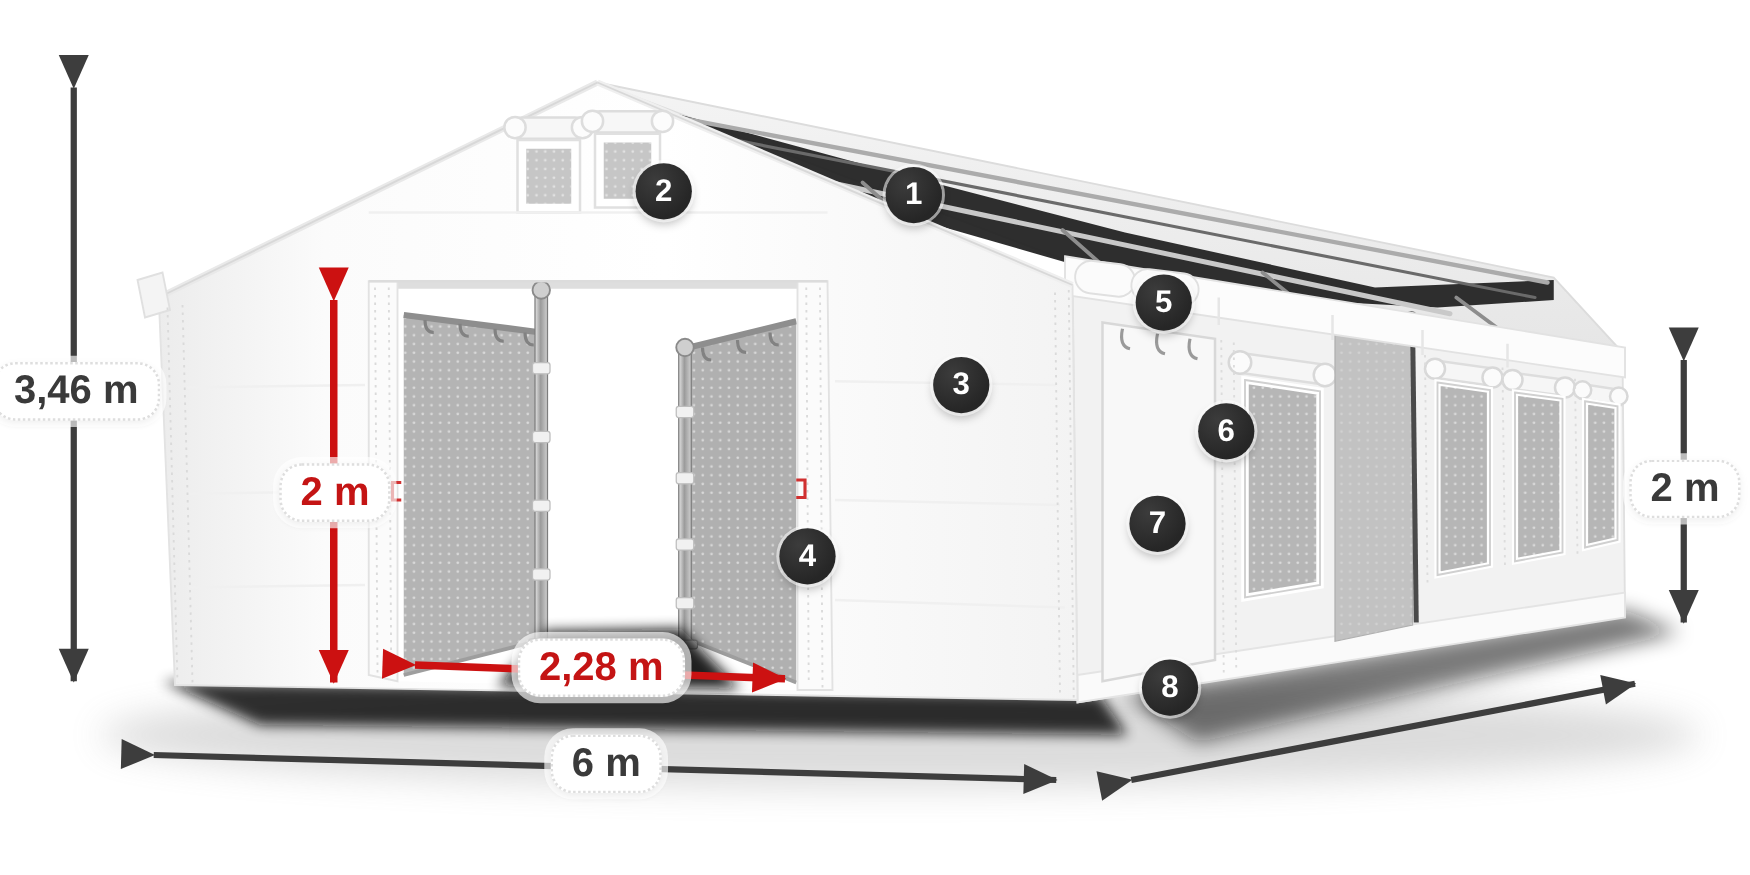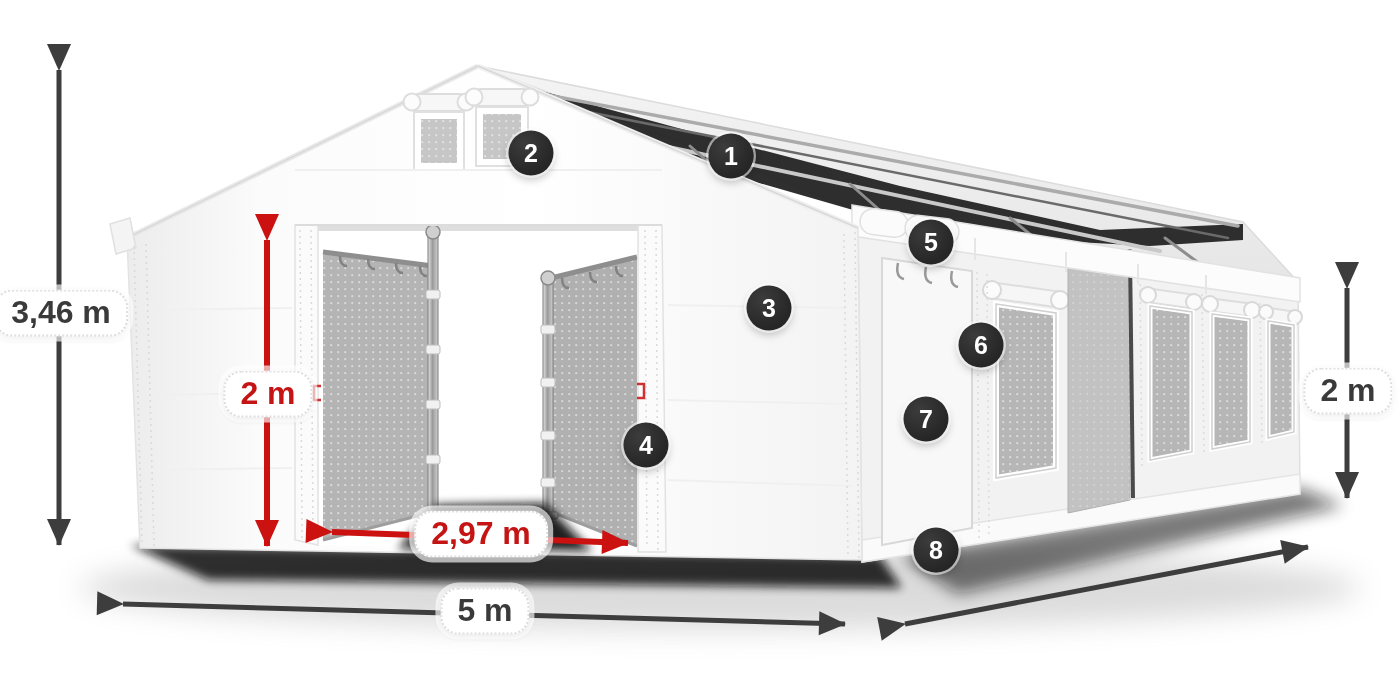--- a/index.html
+++ b/index.html
@@ -269,22 +269,22 @@
       <line x1="267" y1="240" x2="267" y2="546" stroke="#cc1111" stroke-width="6" marker-start="url(#arrowRed)" marker-end="url(#arrowRed)"></line>
       <line x1="332" y1="532" x2="628" y2="543" stroke="#cc1111" stroke-width="6" marker-start="url(#arrowRed)" marker-end="url(#arrowRed)"></line>
       <line x1="123" y1="604" x2="845" y2="624" stroke="#3d3d3d" stroke-width="5" marker-start="url(#arrowDark)" marker-end="url(#arrowDark)"></line>
       <line x1="905" y1="624" x2="1308" y2="547" stroke="#3d3d3d" stroke-width="5" marker-start="url(#arrowDark)" marker-end="url(#arrowDark)"></line>
       <line x1="1347" y1="288" x2="1347" y2="498" stroke="#3d3d3d" stroke-width="5" marker-start="url(#arrowDark)" marker-end="url(#arrowDark)"></line>
     </g>
   </svg>
 
   <div class="pill" style="left:61px;top:313px;">3,46 m</div>
   <div class="pill red" style="left:268px;top:394px;">2 m</div>
-  <div class="pill red" style="left:481px;top:534px;">2,97 m</div>
-  <div class="pill" style="left:485px;top:611px;">5 m</div>
+  <div class="pill red" style="left:481px;top:534px;">2,28 m</div>
+  <div class="pill" style="left:485px;top:611px;">6 m</div>
   <div class="pill" style="left:1348px;top:391px;">2 m</div>
 
   <div class="badge" style="left:731px;top:156px;">1</div>
   <div class="badge" style="left:531px;top:153px;">2</div>
   <div class="badge" style="left:769px;top:308px;">3</div>
   <div class="badge" style="left:646px;top:445px;">4</div>
   <div class="badge" style="left:931px;top:242px;">5</div>
   <div class="badge" style="left:981px;top:345px;">6</div>
   <div class="badge" style="left:926px;top:419px;">7</div>
   <div class="badge" style="left:936px;top:550px;">8</div>

